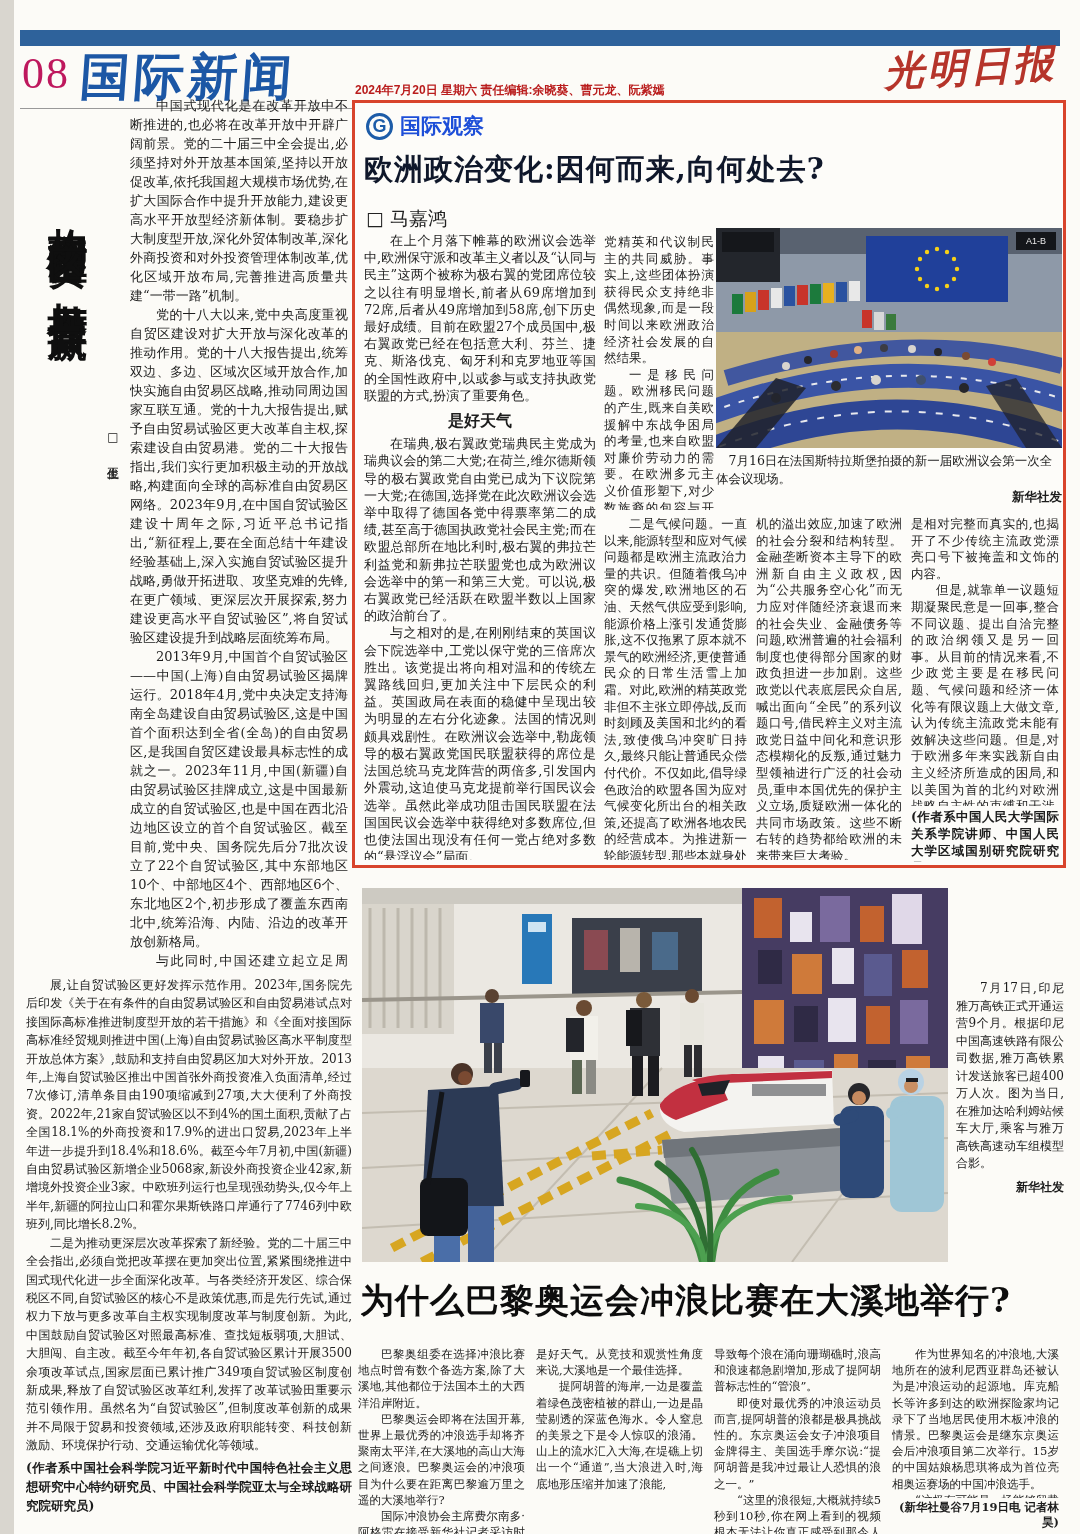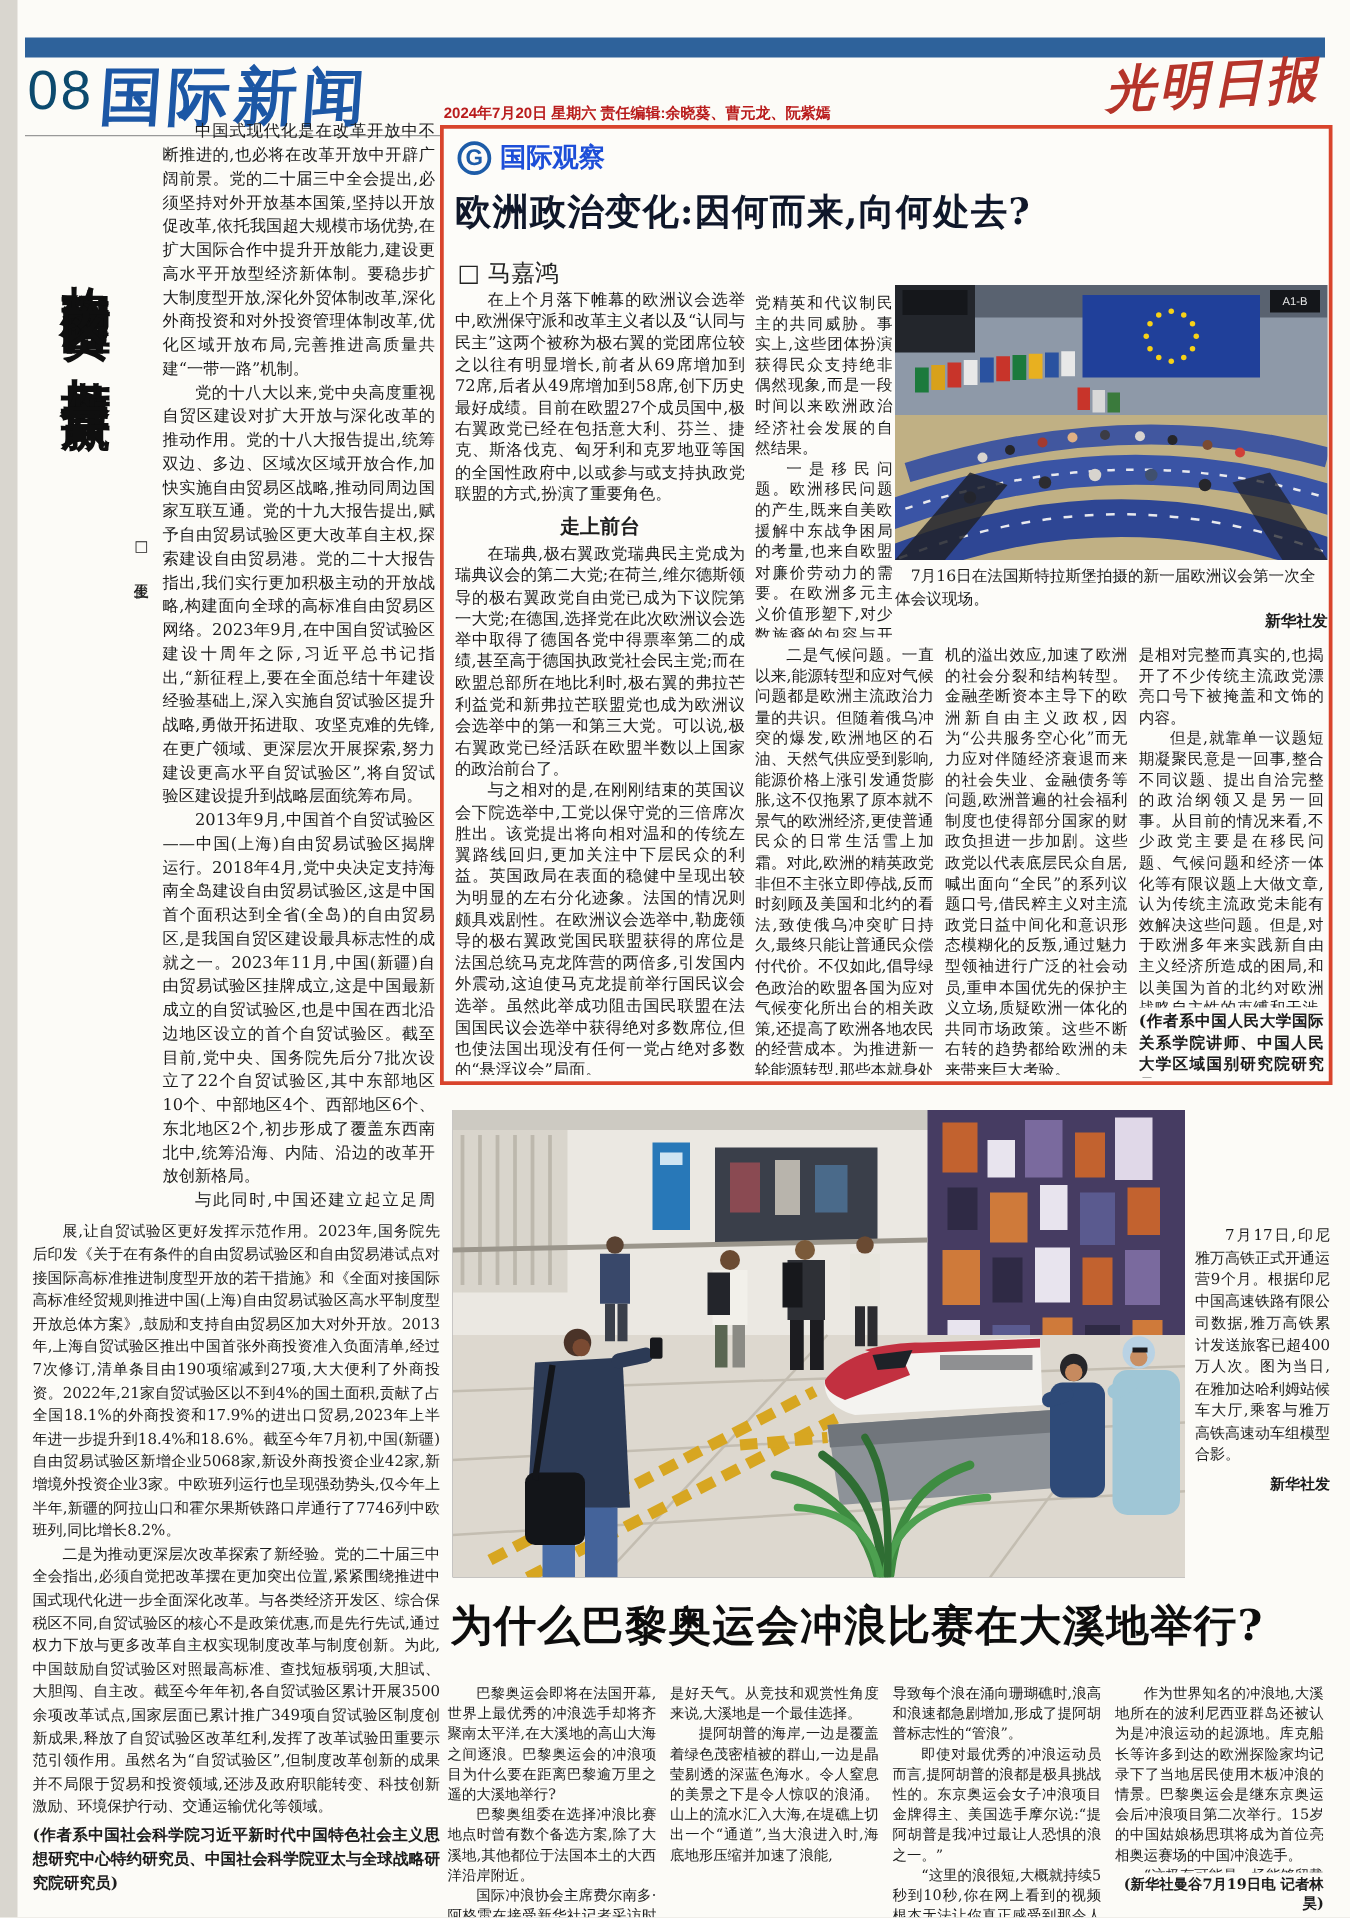--- a/index.html
+++ b/index.html
@@ -1,22 +1,22 @@
 <!DOCTYPE html>
 <html><head>
 <meta charset="utf-8">
 <style>
   html,body{margin:0;padding:0;background:#e6e3dd;}
   .page{position:relative;width:1080px;height:1534px;background:#fcfbf7;overflow:hidden;
         font-family:"DejaVu Serif","Liberation Serif",serif;color:#1c1c1c;}
   .edge-strip{position:absolute;left:0;top:0;width:14px;height:1534px;background:#d9d6cf;}
   
   .topbar{position:absolute;left:20px;top:30px;width:1040px;height:16px;background:#2e629b;}
-  .pagenum{position:absolute;left:22px;top:48px;font-family:Liberation Sans, sans-serif;
-           font-size:44px;color:#0c4a6e;letter-spacing:2px;}
+  .pagenum{position:absolute;left:22px;top:48px;font-family:Liberation Serif, serif;
+           font-size:44px;color:#be185d;letter-spacing:2px;}
   .section-title{position:absolute;left:80px;top:44px;font-family:"Liberation Sans",sans-serif;
            font-weight:bold;font-size:50px;color:#1c57a5;transform:skewX(-4deg);letter-spacing:4px;}
   .dateline{position:absolute;left:355px;top:82px;font-size:12px;font-weight:bold;color:#b91c1c;
            font-family:"Liberation Sans",sans-serif;}
   .masthead{position:absolute;right:24px;top:40px;font-size:40px;color:#b5342a;font-weight:bold;
            font-style:italic;transform:rotate(-3deg);font-family:"DejaVu Serif",serif;letter-spacing:3px;}
   .head-rule{position:absolute;left:20px;top:108px;width:1040px;height:1px;background:#999;}
   
   .v-headline{position:absolute;left:30px;top:196px;height:706px;writing-mode:vertical-rl;
       text-orientation:upright;font-size:40px;font-weight:900;letter-spacing:3px;color:#0f0f0f;line-height:76px;}
@@ -104,21 +104,21 @@
     <span class="g-icon">G</span>
     <span class="b-label">国际观察</span>
   </div>
   <div class="main-headline">欧洲政治变化:因何而来,向何处去?</div>
   <div class="main-byline">□ 马嘉鸿</div>
 
   <div class="colblock mcol m-c1">
     <div>
         <p>在上个月落下帷幕的欧洲议会选举中,欧洲保守派和改革主义者以及“认同与民主”这两个被称为极右翼的党团席位较之以往有明显增长,前者从69席增加到72席,后者从49席增加到58席,创下历史最好成绩。目前在欧盟27个成员国中,极右翼政党已经在包括意大利、芬兰、捷克、斯洛伐克、匈牙利和克罗地亚等国的全国性政府中,以或参与或支持执政党联盟的方式,扮演了重要角色。</p>
       </div>
-    <h3>走上前台</h3>
+    <h3>是好天气</h3>
     <div>
         <p>在瑞典,极右翼政党瑞典民主党成为瑞典议会的第二大党;在荷兰,维尔德斯领导的极右翼政党自由党已成为下议院第一大党;在德国,选择党在此次欧洲议会选举中取得了德国各党中得票率第二的成绩,甚至高于德国执政党社会民主党;而在欧盟总部所在地比利时,极右翼的弗拉芒利益党和新弗拉芒联盟党也成为欧洲议会选举中的第一和第三大党。可以说,极右翼政党已经活跃在欧盟半数以上国家的政治前台了。</p>
         <p>与之相对的是,在刚刚结束的英国议会下院选举中,工党以保守党的三倍席次胜出。该党提出将向相对温和的传统左翼路线回归,更加关注中下层民众的利益。英国政局在表面的稳健中呈现出较为明显的左右分化迹象。法国的情况则颇具戏剧性。在欧洲议会选举中,勒庞领导的极右翼政党国民联盟获得的席位是法国总统马克龙阵营的两倍多,引发国内外震动,这迫使马克龙提前举行国民议会选举。虽然此举成功阻击国民联盟在法国国民议会选举中获得绝对多数席位,但也使法国出现没有任何一党占绝对多数的“悬浮议会”局面。</p>
       </div>
 
   </div>
   <div class="colblock mcol m-c2a cont">
       <p>党精英和代议制民主的共同威胁。事实上,这些团体扮演获得民众支持绝非偶然现象,而是一段时间以来欧洲政治经济社会发展的自然结果。</p>
       <p>一是移民问题。欧洲移民问题的产生,既来自美欧援解中东战争困局的考量,也来自欧盟对廉价劳动力的需要。在欧洲多元主义价值形塑下,对少数族裔的包容与开放早已成为一种政治正确和精英共识。然而,边境的开放和移民的涌入却带来了诸如犯罪、族裔冲突等新的社会问题,使欧洲民众的生活倍受冲击。而那些被视为极右翼的政党,正是利用了普通民众的抱怨情绪,以反对非法移民为口号,吸引了众多支持者。在荷兰,新的组阁协议中,已经将提升移民入籍门槛、减少和降低国际学生数量等条款纳入其中。在德国,选择党提出“爱国欧洲人反对西方伊斯兰化运动”的口号,并倡议在国境线进行人口流动抽查的相关政策。这些极右翼政党裹挟民意,煽动仇外情绪,使得主流的中右政党若想与之竞争,不得不作出回应,而这必然会使欧盟既有的移民政策受到影响。</p>
     </div>
@@ -333,22 +333,22 @@
       </g>
     </svg>
   </div>
   <div class="st-caption">
     <p>7月17日,印尼雅万高铁正式开通运营9个月。根据印尼中国高速铁路有限公司数据,雅万高铁累计发送旅客已超400万人次。图为当日,在雅加达哈利姆站候车大厅,乘客与雅万高铁高速动车组模型合影。</p>
     <p class="credit-line">新华社发</p>
   </div>
 
   <div class="bottom-headline">为什么巴黎奥运会冲浪比赛在大溪地举行?</div>
   <div class="colblock bcol b-c1">
+      <p>巴黎奥组委在选择冲浪比赛地点时曾有数个备选方案,除了大溪地,其他都位于法国本土的大西洋沿岸附近。</p>
       <p>巴黎奥运会即将在法国开幕,世界上最优秀的冲浪选手却将齐聚南太平洋,在大溪地的高山大海之间逐浪。巴黎奥运会的冲浪项目为什么要在距离巴黎逾万里之遥的大溪地举行?</p>
-      <p>巴黎奥组委在选择冲浪比赛地点时曾有数个备选方案,除了大溪地,其他都位于法国本土的大西洋沿岸附近。</p>
       <p>国际冲浪协会主席费尔南多·阿格雷在接受新华社记者采访时给出了一个现实的原因:巴黎奥运会期间,法国本土的天气并不适合冲浪。“我自己冲浪超过50年了,所以我知道夏天的法国(本土)并不是一个冲浪的好地方。7月和8月有好浪的概率很低。”</p>
     </div>
   <div class="colblock bcol b-c2 cont">
       <p>是好天气。从竞技和观赏性角度来说,大溪地是一个最佳选择。</p>
       <p>提阿胡普的海岸,一边是覆盖着绿色茂密植被的群山,一边是晶莹剔透的深蓝色海水。令人窒息的美景之下是令人惊叹的浪涌。山上的流水汇入大海,在堤礁上切出一个“通道”,当大浪进入时,海底地形压缩并加速了浪能,</p>
     </div>
   <div class="colblock bcol b-c3 cont">
       <p>导致每个浪在涌向珊瑚礁时,浪高和浪速都急剧增加,形成了提阿胡普标志性的“管浪”。</p>
       <p>即使对最优秀的冲浪运动员而言,提阿胡普的浪都是极具挑战性的。东京奥运会女子冲浪项目金牌得主、美国选手摩尔说:“提阿胡普是我冲过最让人恐惧的浪之一。”</p>
       <p>“这里的浪很短,大概就持续5秒到10秒,你在网上看到的视频根本无法让你真正感受到那令人难以置信的速度和冲浪者需要做的动作,”阿格雷告诉记者,“你等着浪过来,在冲浪板上站起来,接下来就几乎是自由落体。你能做的只有转进管浪或者被浪冲走。”</p>

